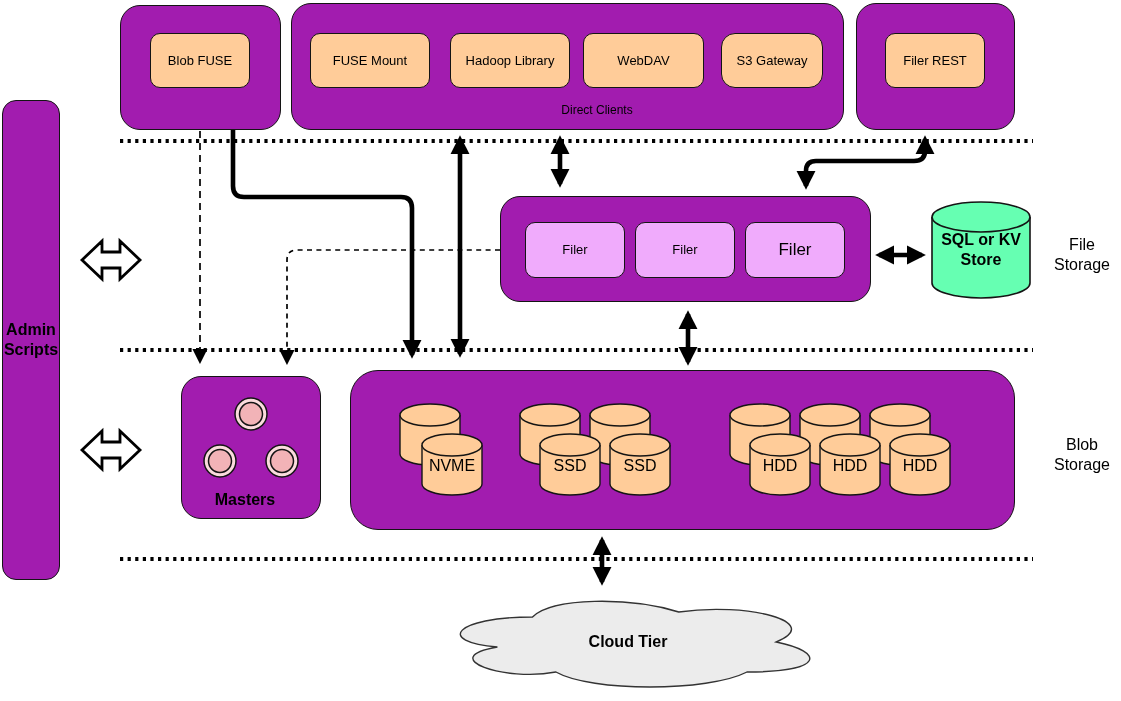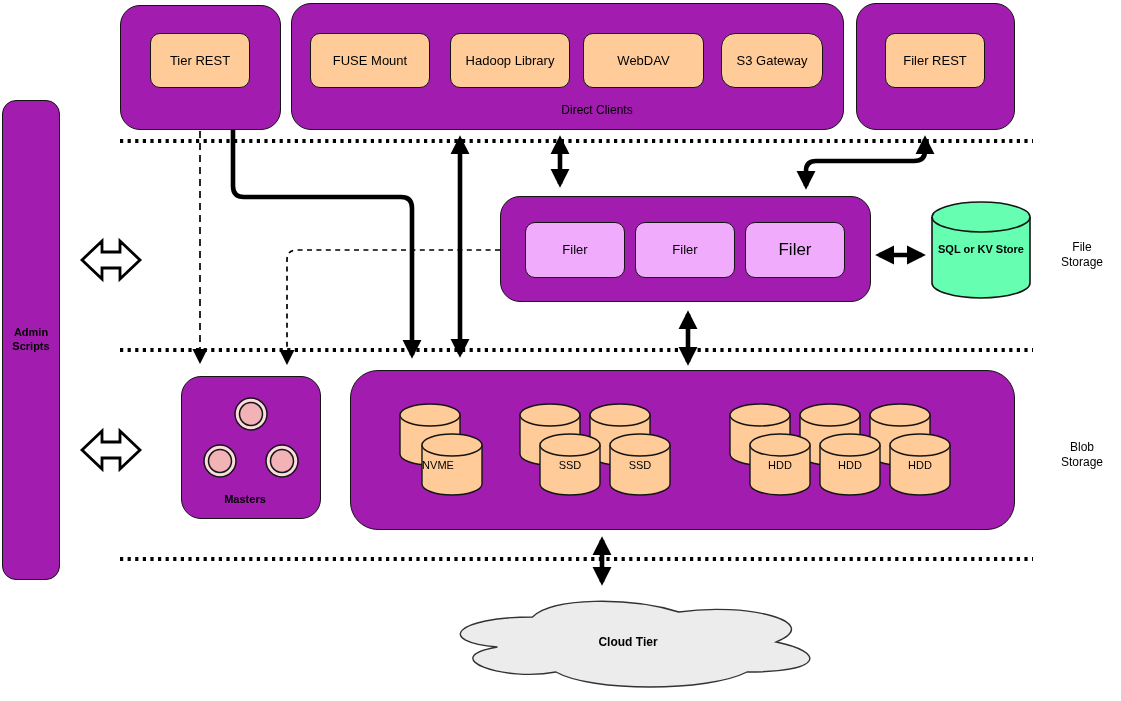--- a/index.html
+++ b/index.html
@@ -13,38 +13,38 @@
   }
   .bigroup{border-radius:28px;}
   .chip{
     background:#FFCC99;border:1.4px solid #141414;border-radius:10px;z-index:2;
     display:flex;align-items:center;justify-content:center;
     font-size:13px;text-align:center;line-height:1.2;
   }
   .chip.green{background:#f0abfc;justify-content:center;}
   .chip.biglabel{font-size:17px;}
   .lbl{z-index:5;display:flex;align-items:center;justify-content:center;
-    text-align:center;font-size:11px;line-height:1.25;}
+    text-align:center;font-size:16px;line-height:1.25;}
   .lbl.small{font-size:12px;}
-  .lbl.side{font-size:12px;}
+  .lbl.side{font-size:16px;}
   .lbl.bold{font-weight:bold;}
   svg.overlay{position:absolute;left:0;top:0;z-index:3;pointer-events:none;}
 </style>
 </head>
 <body>
 
 <div class="canvas">
 
   <div class="abs group" style="left:2px;top:100px;width:58px;height:480px;border-radius:14px;">
     <div class="abs lbl bold" style="left:0;top:0;width:100%;height:100%;">Admin Scripts</div>
   </div>
 
   <div class="abs group" style="left:120px;top:5px;width:161px;height:125px;"></div>
   <div class="abs chip" style="left:150px;top:33px;width:100px;height:55px;">
-    <span>Tier REST</span>
+    <span>Blob FUSE</span>
   </div>
 
   <div class="abs group" style="left:291px;top:3px;width:553px;height:127px;"></div>
   <div class="abs chip" style="left:310px;top:33px;width:120px;height:55px;">
     <span>FUSE Mount</span>
   </div>
   <div class="abs chip" style="left:450px;top:33px;width:120px;height:55px;">
     <span>Hadoop Library</span>
   </div>
   <div class="abs chip" style="left:583px;top:33px;width:121px;height:55px;">
@@ -74,21 +74,21 @@
   <div class="abs lbl bold" style="left:932px;top:228px;width:98px;height:44px;">SQL or KV Store</div>
 
   <div class="abs lbl side" style="left:1050px;top:235px;width:64px;height:40px;">File Storage</div>
   <div class="abs lbl side" style="left:1050px;top:435px;width:64px;height:40px;text-align:center;">Blob Storage</div>
 
   <div class="abs group" style="left:181px;top:376px;width:140px;height:143px;"></div>
   <div class="abs lbl bold" style="left:181px;top:490px;width:128px;height:20px;">Masters</div>
 
   <div class="abs group bigroup" style="left:350px;top:370px;width:665px;height:160px;"></div>
 
-  <div class="abs lbl" style="left:408px;top:458px;width:60px;height:16px;">NVME</div>
+  <div class="abs lbl" style="left:422px;top:458px;width:60px;height:16px;">NVME</div>
   <div class="abs lbl" style="left:540px;top:458px;width:60px;height:16px;">SSD</div>
   <div class="abs lbl" style="left:610px;top:458px;width:60px;height:16px;">SSD</div>
   <div class="abs lbl" style="left:750px;top:458px;width:60px;height:16px;">HDD</div>
   <div class="abs lbl" style="left:820px;top:458px;width:60px;height:16px;">HDD</div>
   <div class="abs lbl" style="left:890px;top:458px;width:60px;height:16px;">HDD</div>
 
   <div class="abs lbl bold side" style="left:528px;top:632px;width:200px;height:20px;">Cloud Tier</div>
 
   <svg class="overlay" width="1121" height="701" viewBox="0 0 1121 701">
     <defs>

